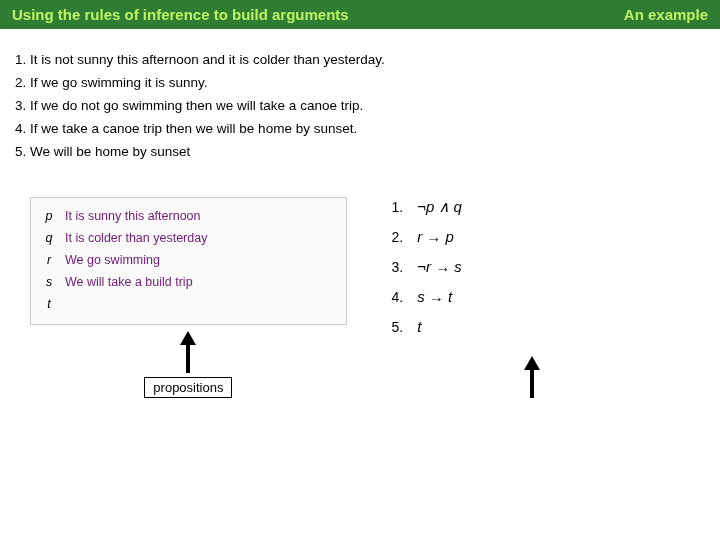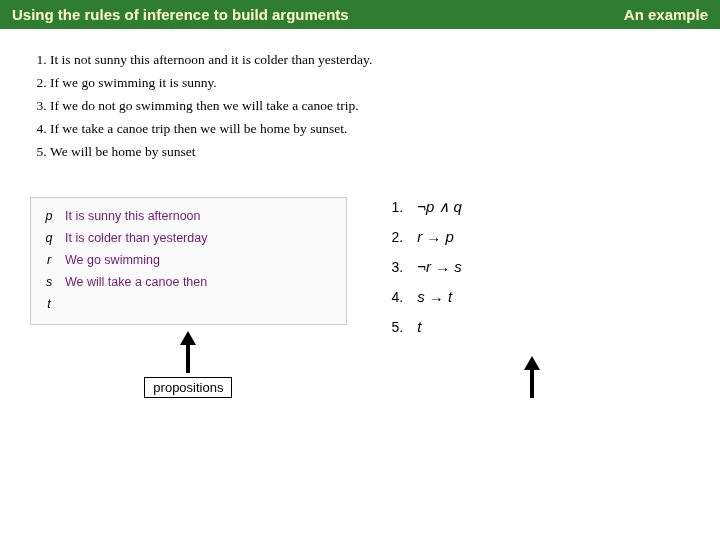--- a/index.html
+++ b/index.html
@@ -13,21 +13,21 @@
       position: relative;
     }
 
     
     #header {
       display: flex;
       justify-content: space-between;
       align-items: center;
       padding: 6px 12px;
       background: #2e7d32;
-      color: #fef9c3;
+      color: #bef264;
     }
     #header-title {
       font-size: 15px;
       font-weight: bold;
     }
     #header-subtitle {
       font-size: 15px;
       font-weight: bold;
       text-align: center;
     }
@@ -35,22 +35,20 @@
     
     #main {
       padding: 20px 30px;
     }
 
     
     #numbered-list {
       margin-bottom: 20px;
     }
     #numbered-list ol {
-      margin-left: 20px;
-      font-family: Liberation Serif, serif;
     }
     #numbered-list ol li {
       font-size: 13.5px;
       line-height: 1.7;
     }
 
     
     #two-col {
       display: flex;
       justify-content: space-between;
@@ -184,21 +182,21 @@
           <div class="prop-row">
             <span class="prop-var">q</span>
             <span class="prop-desc">It is colder than yesterday</span>
           </div>
           <div class="prop-row">
             <span class="prop-var">r</span>
             <span class="prop-desc">We go swimming</span>
           </div>
           <div class="prop-row">
             <span class="prop-var">s</span>
-            <span class="prop-desc">We will take a canoe then</span>
+            <span class="prop-desc">We will take a build trip</span>
           </div>
           <div class="prop-row">
             <span class="prop-var">t</span>
           </div>
         </div>
       <div class="arrow-container-left">
         <div class="arrow-up"></div>
         <div class="arrow-shaft"></div>
         <div class="label-box">propositions</div>
       </div>

